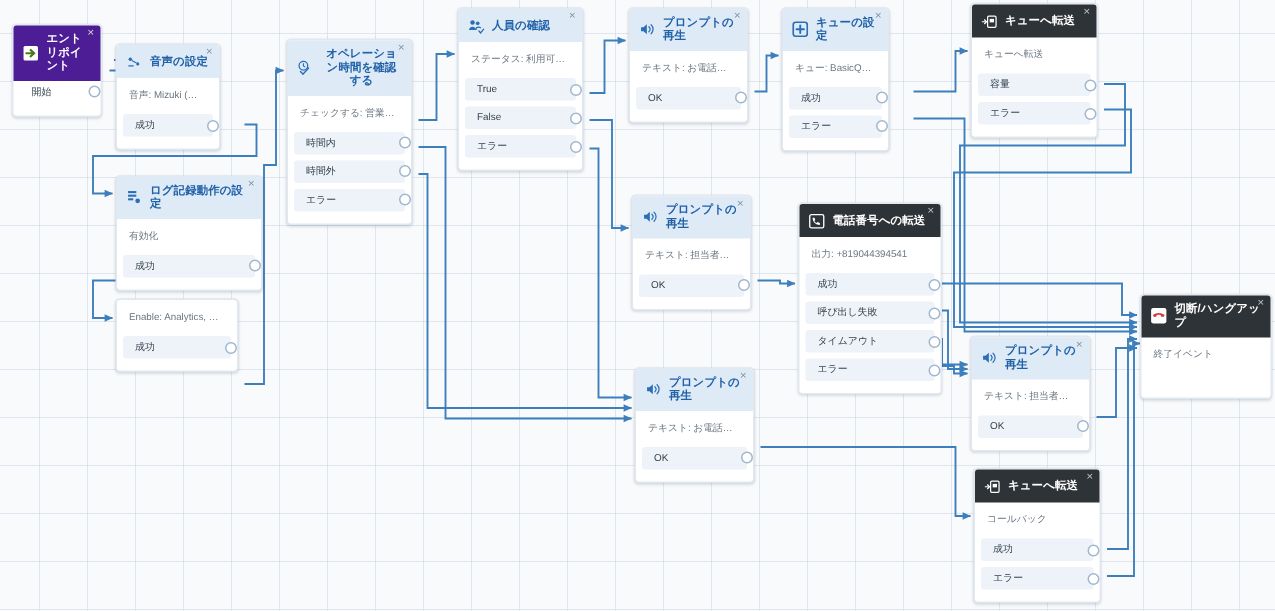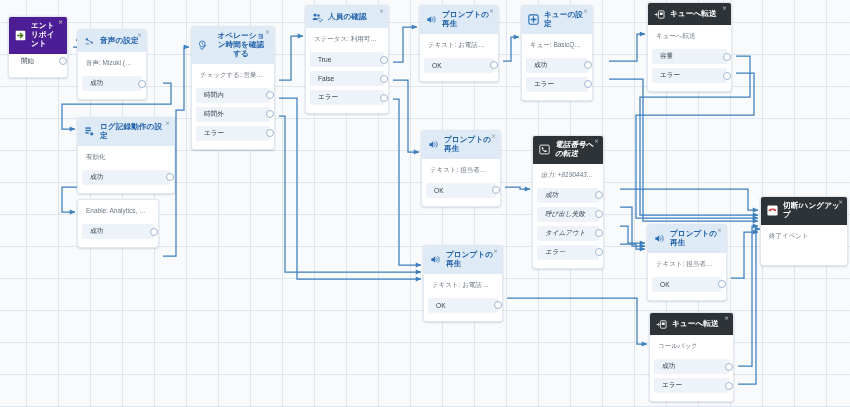--- a/index.html
+++ b/index.html
@@ -353,21 +353,21 @@
           <span class="nclose">×</span>
         </div>
         <div class="nsub">テキスト: 担当者に電話を...</div>
         <div class="ports">
           <div class="port">
             <span>OK</span>
             <span class="dot"></span>
           </div>
         </div>
       </div>
-      <div class="node" style="left: 532px; top: 135px; width: 72px; font-style: italic;">
+      <div class="node" style="left: 532px; top: 135px; width: 96px;">
         <div class="nhead dark">
           <span class="icon">
             <svg viewBox="0 0 16 16">
               <rect x="1.2" y="1.6" width="13.6" height="12.8" rx="1.6" fill="none" stroke="#fff" stroke-width="1.3"></rect>
               <path d="M4 4.6c0 4.2 3.2 7 7 7v-1.9l-2.2-.9-1 1A7.6 7.6 0 0 1 5.6 7.8l1-1-.8-2.2z" fill="#fff"></path>
             </svg>
           </span>
           <span class="ntitle">電話番号への転送</span>
           <span class="nclose">×</span>
         </div>

